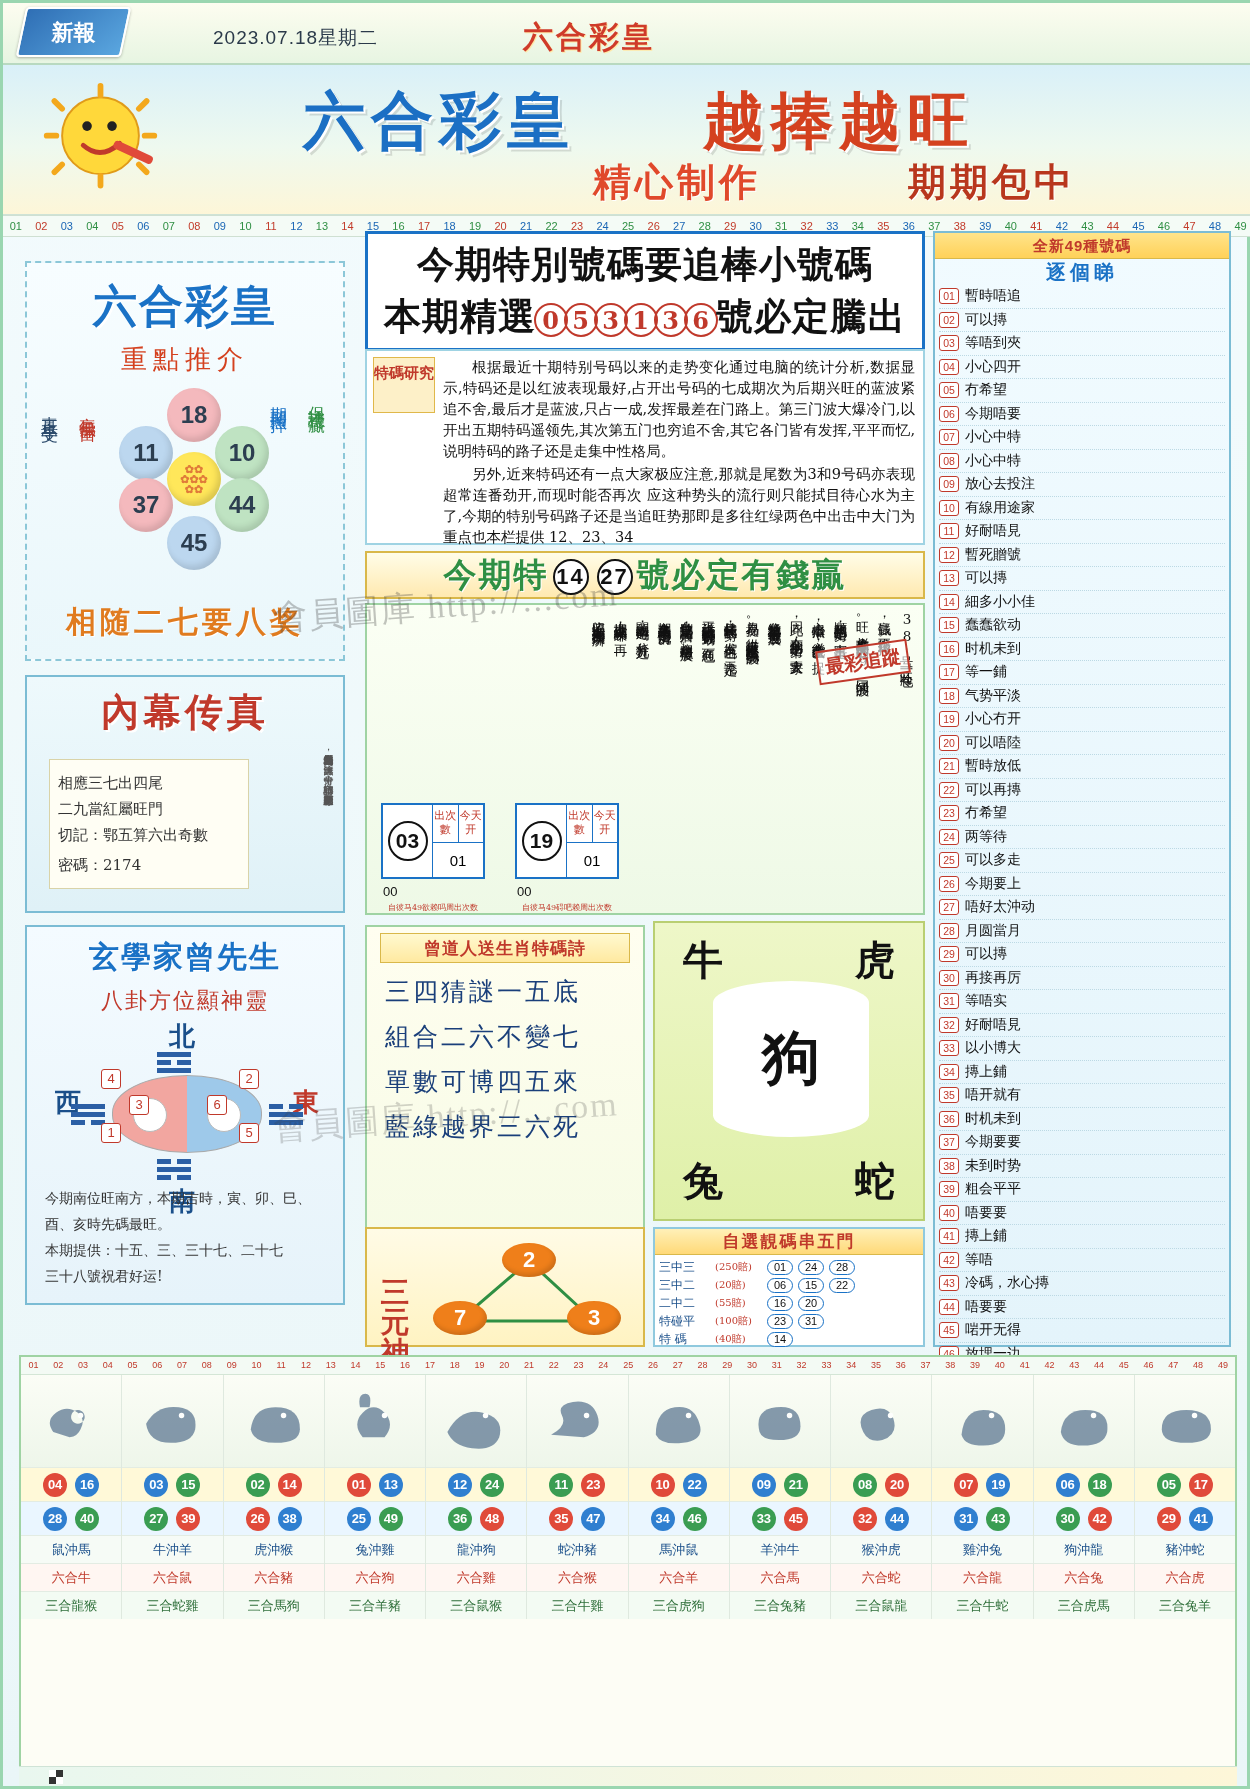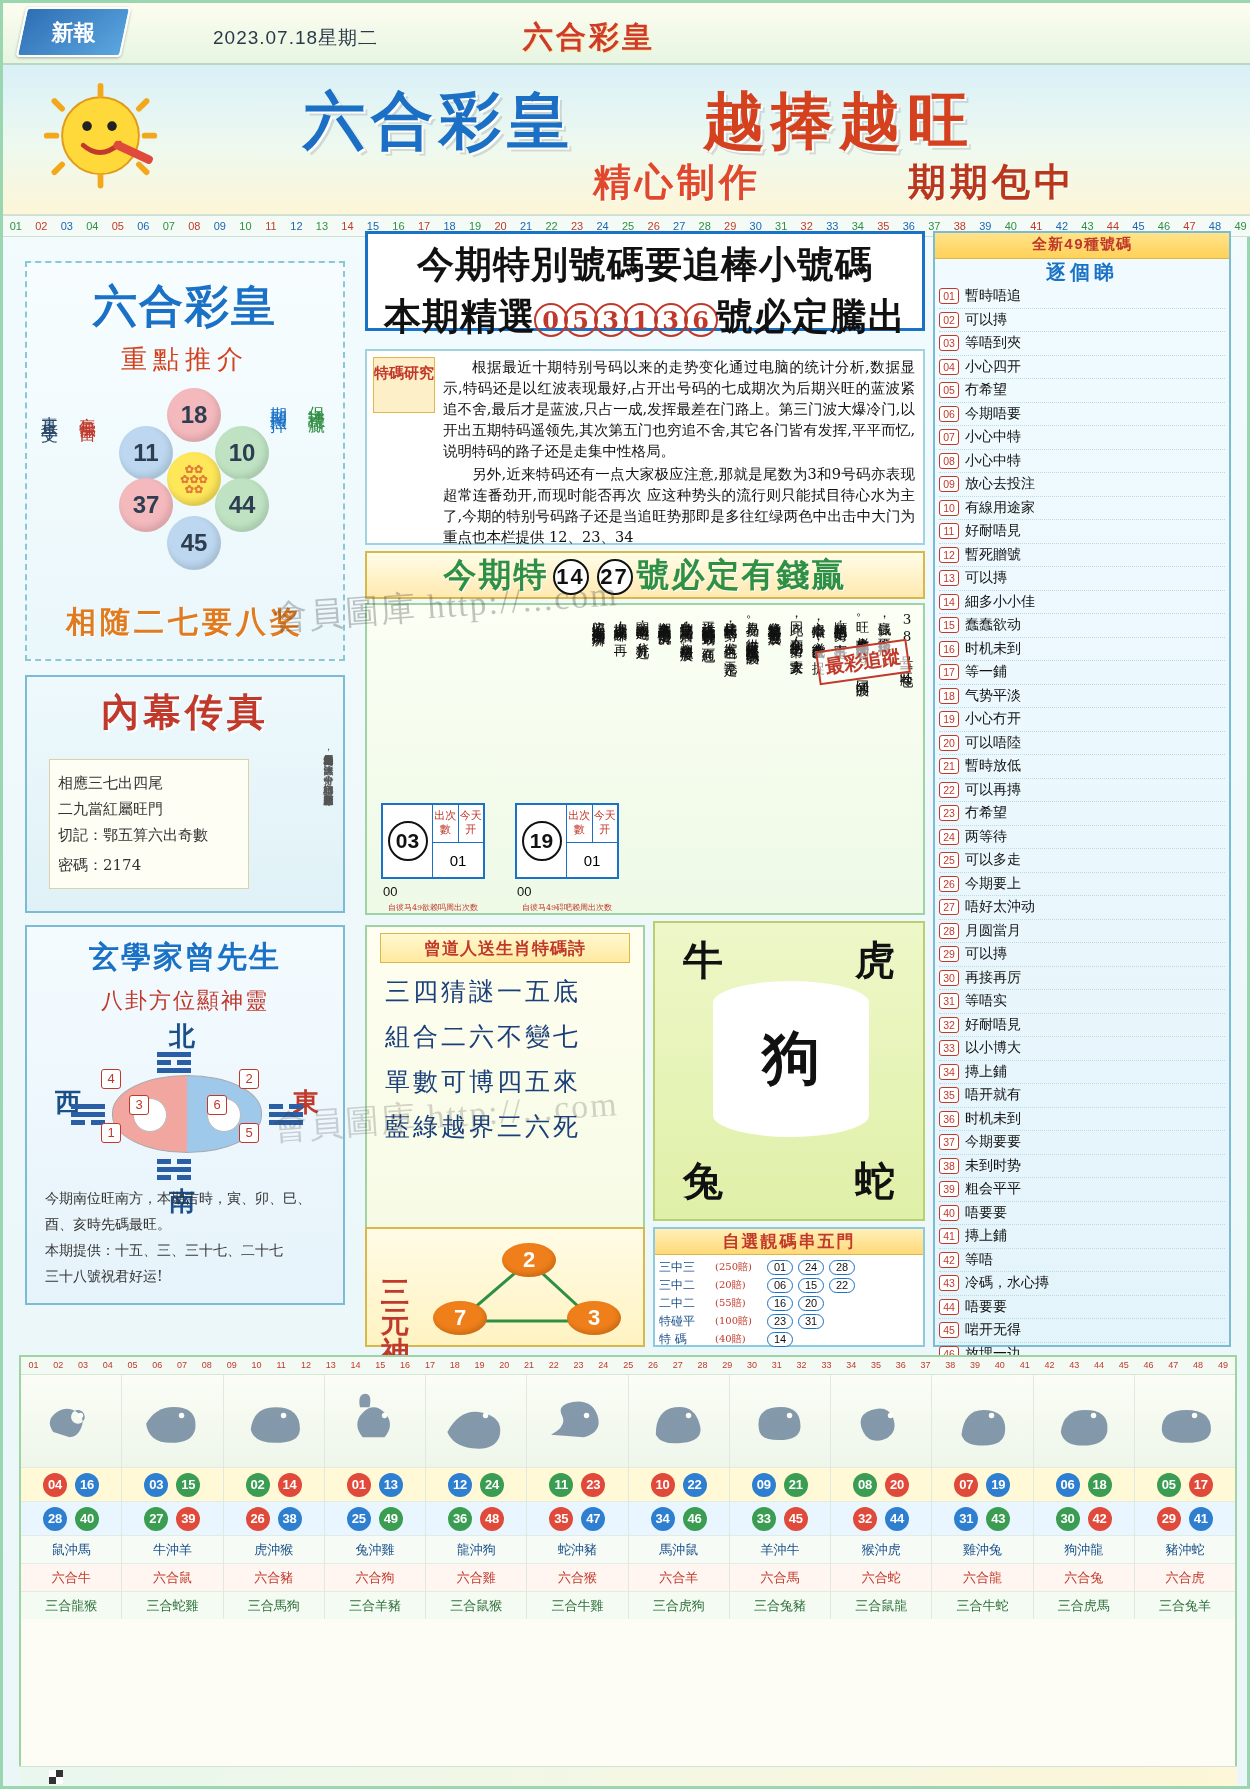--- a/index.html
+++ b/index.html
@@ -213,21 +213,21 @@
   .trig b { display:block; width:34px; height:5px; background:#2b5fa5; margin:3px 0; }
   .trig b.br { background:linear-gradient(90deg,#2b5fa5 0 40%,transparent 40% 60%,#2b5fa5 60% 100%); }
   .lb-foot {
     position:absolute; left:18px; right:2px; bottom:14px;
     font-size:14px; color:#333; line-height:26px;
     font-family:"DejaVu Serif",serif;
   }
 
   
   #headline {
-    left:362px; top:228px; width:560px; height:100px;
+    left:362px; top:228px; width:560px; height:120px;
     background:#fff; border:3px solid #1a72c6;
   }
   .hl-line {
     text-align:center; font-size:37px; font-weight:bold;
     font-family:"DejaVu Serif",serif; letter-spacing:1px;
   }
   .hl1 { color:#111; margin-top:6px; }
   .hl2 { color:#111; margin-top:2px; }
   .hl-circ {
     display:inline-block; width:34px; height:34px; line-height:32px;
@@ -399,21 +399,21 @@
 
   
   #rightcol {
     left:930px; top:228px; width:298px; height:1116px;
     background:linear-gradient(180deg,#f1fbff,#e4f4fb);
     border:2px solid #7bbcd4;
   }
   .rc-head {
     height:26px; background:linear-gradient(180deg,#ffe48a,#ffd159);
     text-align:center; font-size:15px; color:#c0392b; font-weight:bold;
-    line-height:25px; font-family:Liberation Mono, monospace; letter-spacing:1px;
+    line-height:25px; font-family:Liberation Sans, sans-serif; letter-spacing:1px;
     border-bottom:1px solid #d9b84a;
   }
   .rc-sub {
     height:26px; text-align:center; font-size:20px; color:#1a72c6; font-weight:bold;
     line-height:26px; font-family:"DejaVu Serif",serif; letter-spacing:4px;
   }
   .rc-list { padding:0 4px; }
   .rc-item {
     display:flex; align-items:center; height:23.5px;
     font-size:14px; color:#111; font-family:"DejaVu Serif",serif;

